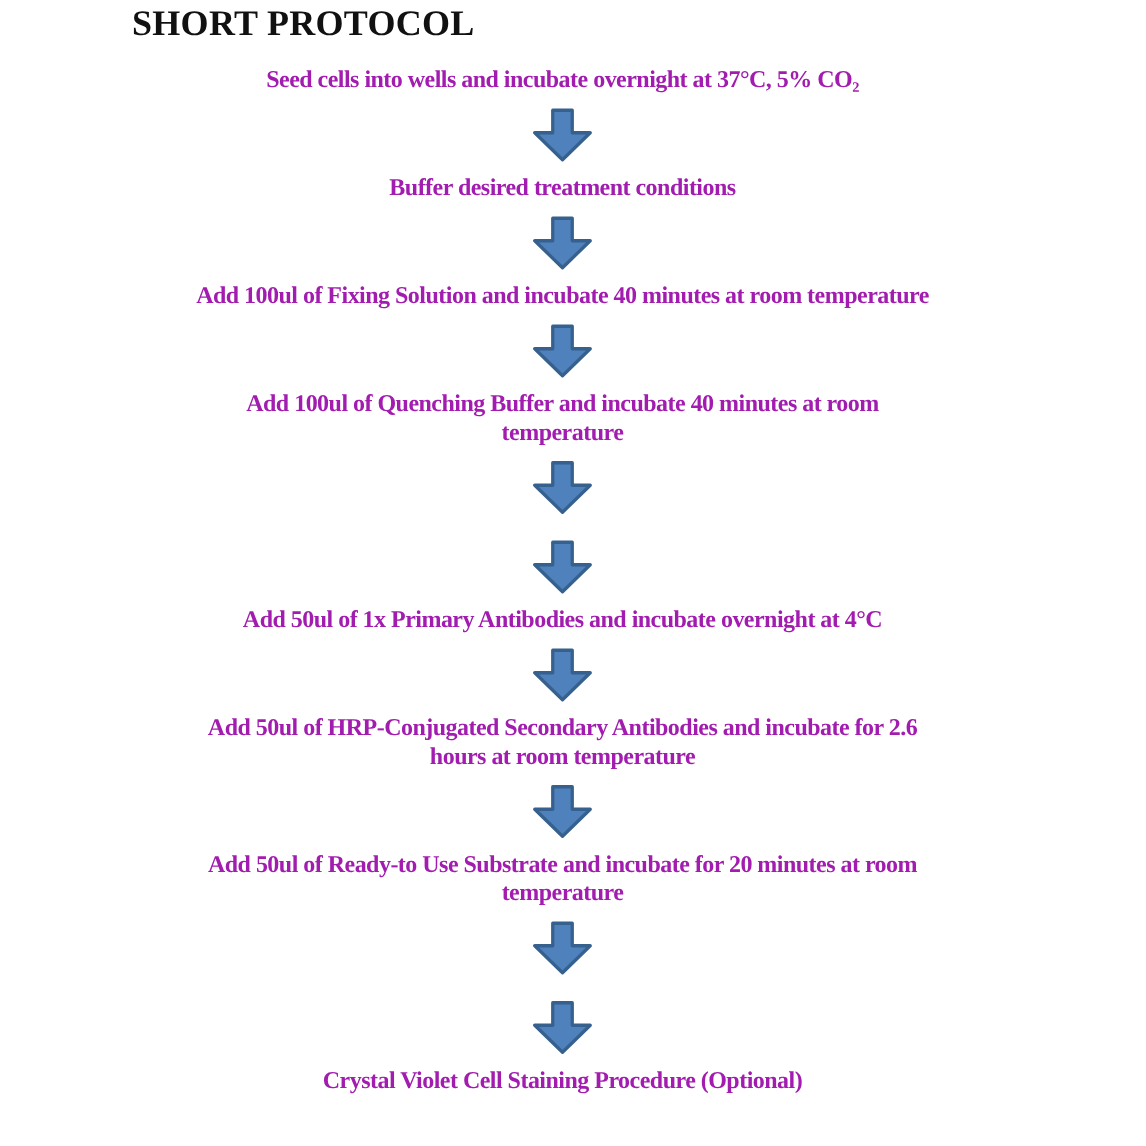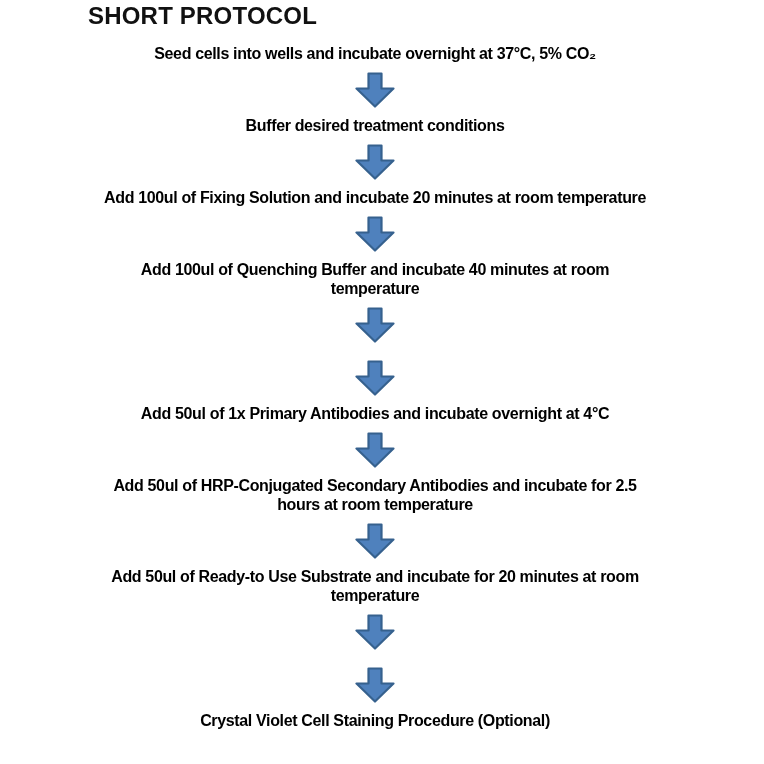--- a/index.html
+++ b/index.html
@@ -6,21 +6,21 @@
     margin: 0;
     padding: 0;
     background: #ffffff;
   }
   .page {
     position: relative;
     width: 764px;
     height: 764px;
     background: #ffffff;
     overflow: hidden;
-    font-family: Liberation Sans, sans-serif;
+    font-family: Liberation Serif, serif;
   }
   .title {
     margin: 4px 0 16px 88px;
     font-size: 24px;
     line-height: 24px;
     font-weight: bold;
     letter-spacing: 0.2px;
     color: #111111;
   }
   .flow {
@@ -35,21 +35,21 @@
     display: flex;
     justify-content: center;
   }
   .step-text {
     white-space: pre-line;
     text-align: center;
     font-weight: bold;
     font-size: 16px;
     line-height: 19px;
     letter-spacing: -0.35px;
-    color: #000000;
+    color: #a21caf;
   }
   .arrow {
     display: block;
     margin: 9px 0 8px 0;
     flex: 0 0 auto;
   }
 </style>
 </head>
 <body>
 
@@ -62,21 +62,21 @@
       <svg class="arrow" width="40" height="36" viewBox="0 0 40 36" aria-hidden="true">
     <path d="M13.5 1.5 L26.5 1.5 L26.5 16.5 L38.5 16.5 L20 34.5 L1.5 16.5 L13.5 16.5 Z" stroke-width="2.2" stroke-linejoin="round" fill="#4f81bd" stroke="#36618e"></path>
   </svg>
       <div class="step">
     <div class="step-text">Buffer desired treatment conditions</div>
   </div>
       <svg class="arrow" width="40" height="36" viewBox="0 0 40 36" aria-hidden="true">
     <path d="M13.5 1.5 L26.5 1.5 L26.5 16.5 L38.5 16.5 L20 34.5 L1.5 16.5 L13.5 16.5 Z" stroke-width="2.2" stroke-linejoin="round" fill="#4f81bd" stroke="#36618e"></path>
   </svg>
       <div class="step">
-    <div class="step-text">Add 100ul of Fixing Solution and incubate 20 minutes at room temperature</div>
+    <div class="step-text">Add 100ul of Fixing Solution and incubate 40 minutes at room temperature</div>
   </div>
       <svg class="arrow" width="40" height="36" viewBox="0 0 40 36" aria-hidden="true">
     <path d="M13.5 1.5 L26.5 1.5 L26.5 16.5 L38.5 16.5 L20 34.5 L1.5 16.5 L13.5 16.5 Z" stroke-width="2.2" stroke-linejoin="round" fill="#4f81bd" stroke="#36618e"></path>
   </svg>
       <div class="step">
     <div class="step-text">Add 100ul of Quenching Buffer and incubate 40 minutes at room
 temperature</div>
   </div>
       <svg class="arrow" width="40" height="36" viewBox="0 0 40 36" aria-hidden="true">
     <path d="M13.5 1.5 L26.5 1.5 L26.5 16.5 L38.5 16.5 L20 34.5 L1.5 16.5 L13.5 16.5 Z" stroke-width="2.2" stroke-linejoin="round" fill="#4f81bd" stroke="#36618e"></path>
@@ -84,21 +84,21 @@
       <svg class="arrow" width="40" height="36" viewBox="0 0 40 36" aria-hidden="true">
     <path d="M13.5 1.5 L26.5 1.5 L26.5 16.5 L38.5 16.5 L20 34.5 L1.5 16.5 L13.5 16.5 Z" stroke-width="2.2" stroke-linejoin="round" fill="#4f81bd" stroke="#36618e"></path>
   </svg>
       <div class="step">
     <div class="step-text">Add 50ul of 1x Primary Antibodies and incubate overnight at 4°C</div>
   </div>
       <svg class="arrow" width="40" height="36" viewBox="0 0 40 36" aria-hidden="true">
     <path d="M13.5 1.5 L26.5 1.5 L26.5 16.5 L38.5 16.5 L20 34.5 L1.5 16.5 L13.5 16.5 Z" stroke-width="2.2" stroke-linejoin="round" fill="#4f81bd" stroke="#36618e"></path>
   </svg>
       <div class="step">
-    <div class="step-text">Add 50ul of HRP-Conjugated Secondary Antibodies and incubate for 2.5
+    <div class="step-text">Add 50ul of HRP-Conjugated Secondary Antibodies and incubate for 2.6
 hours at room temperature</div>
   </div>
       <svg class="arrow" width="40" height="36" viewBox="0 0 40 36" aria-hidden="true">
     <path d="M13.5 1.5 L26.5 1.5 L26.5 16.5 L38.5 16.5 L20 34.5 L1.5 16.5 L13.5 16.5 Z" stroke-width="2.2" stroke-linejoin="round" fill="#4f81bd" stroke="#36618e"></path>
   </svg>
       <div class="step">
     <div class="step-text">Add 50ul of Ready-to Use Substrate and incubate for 20 minutes at room
 temperature</div>
   </div>
       <svg class="arrow" width="40" height="36" viewBox="0 0 40 36" aria-hidden="true">

